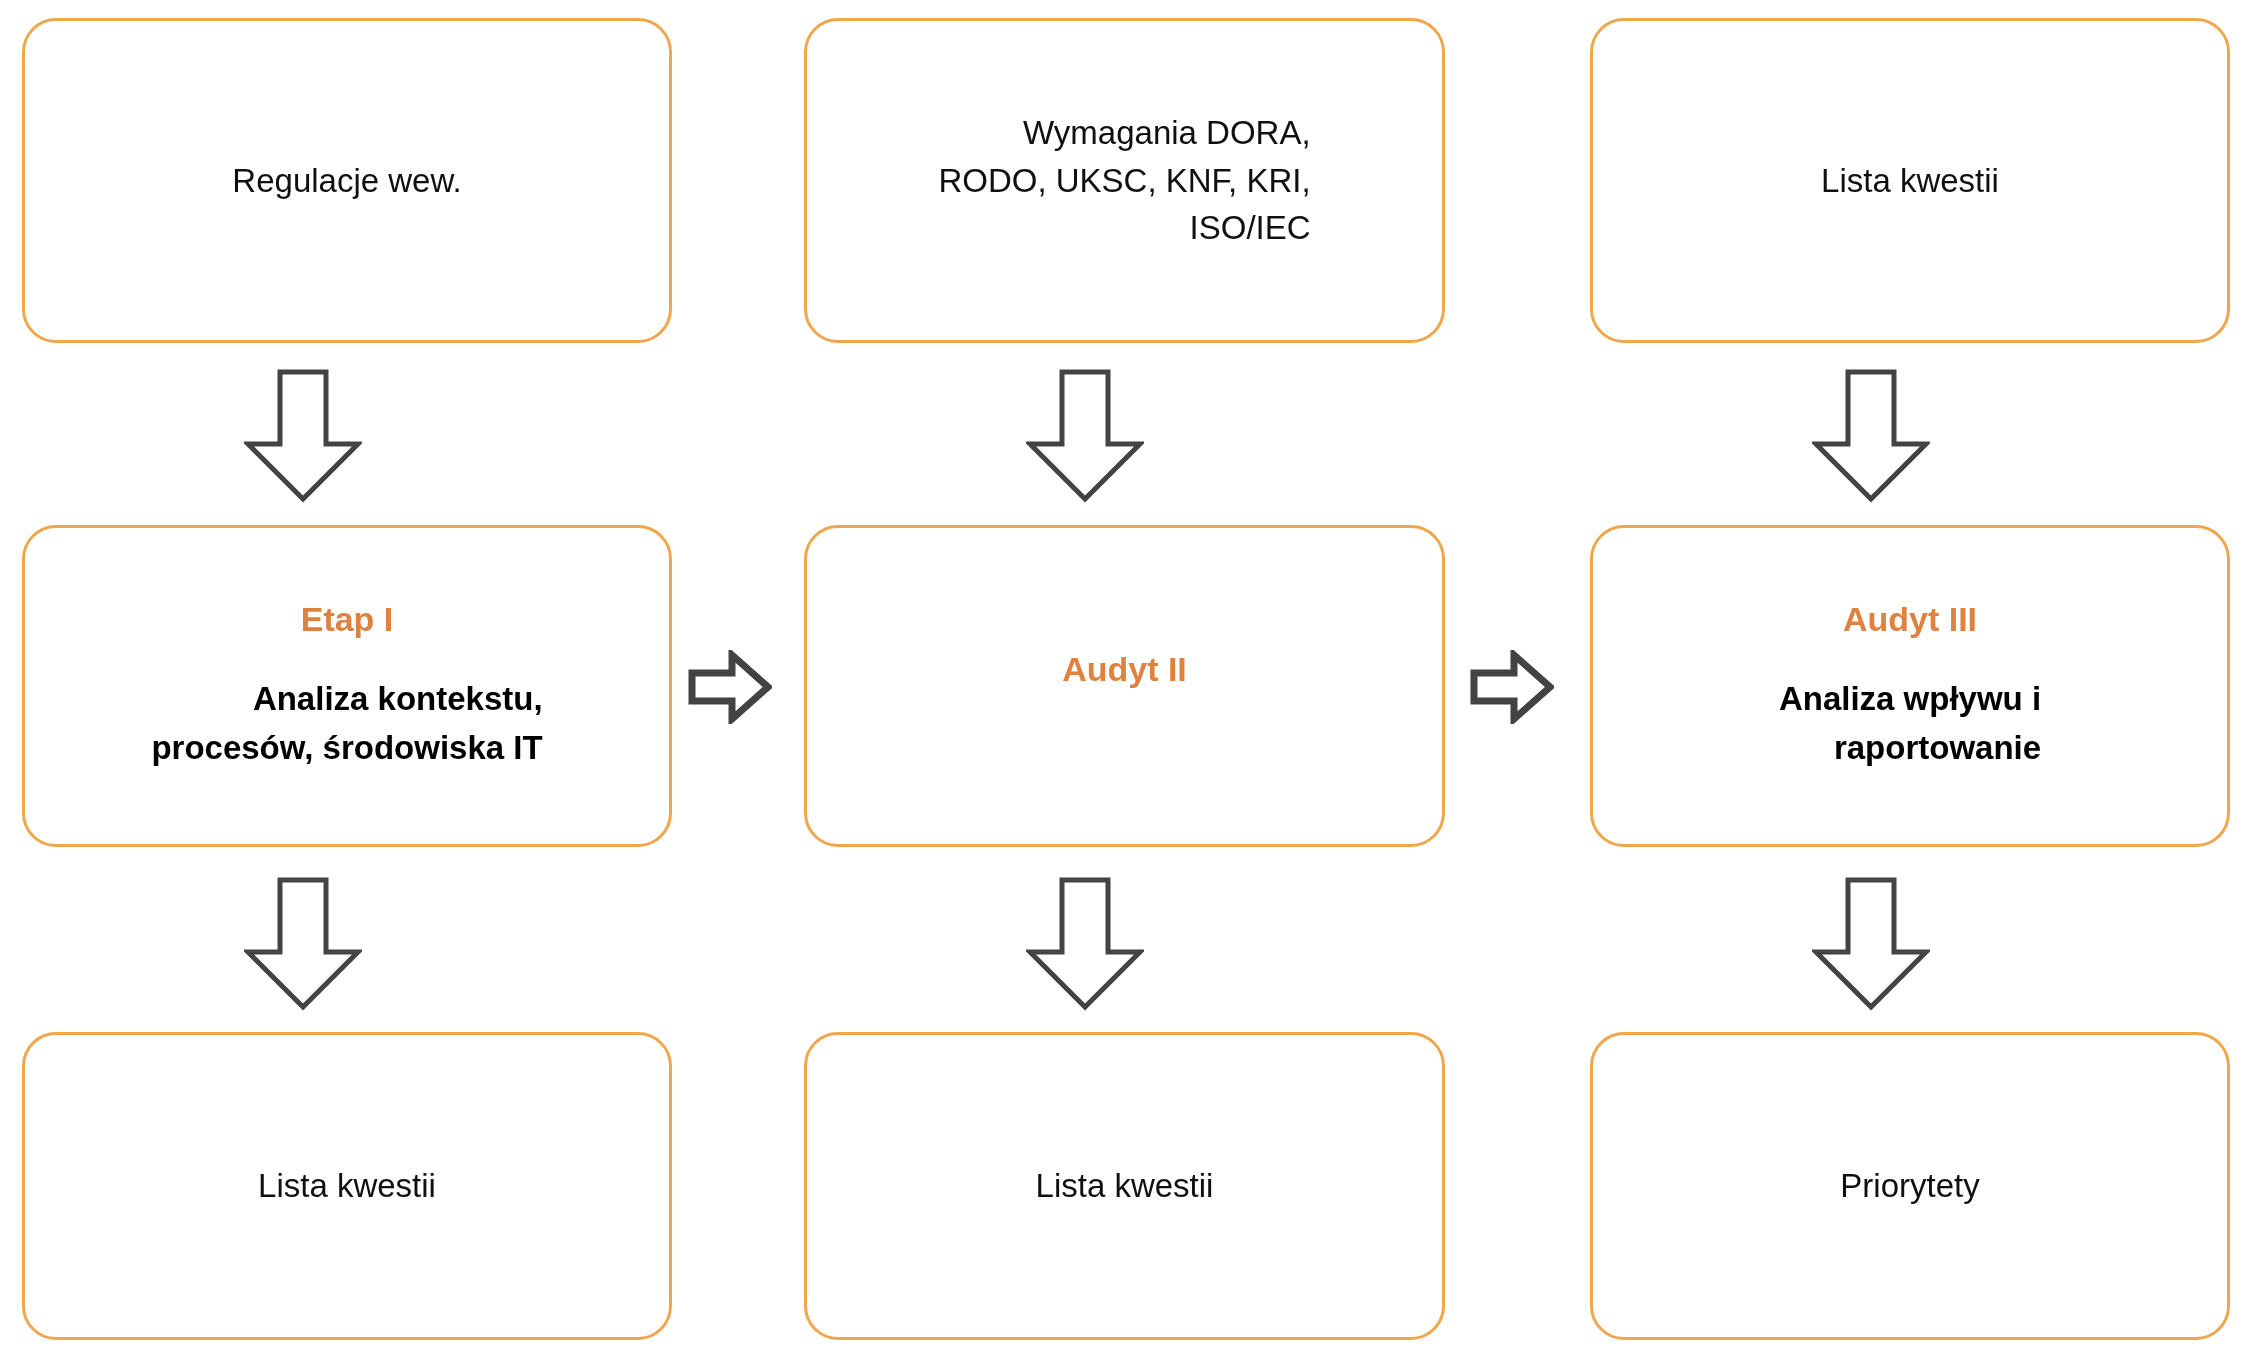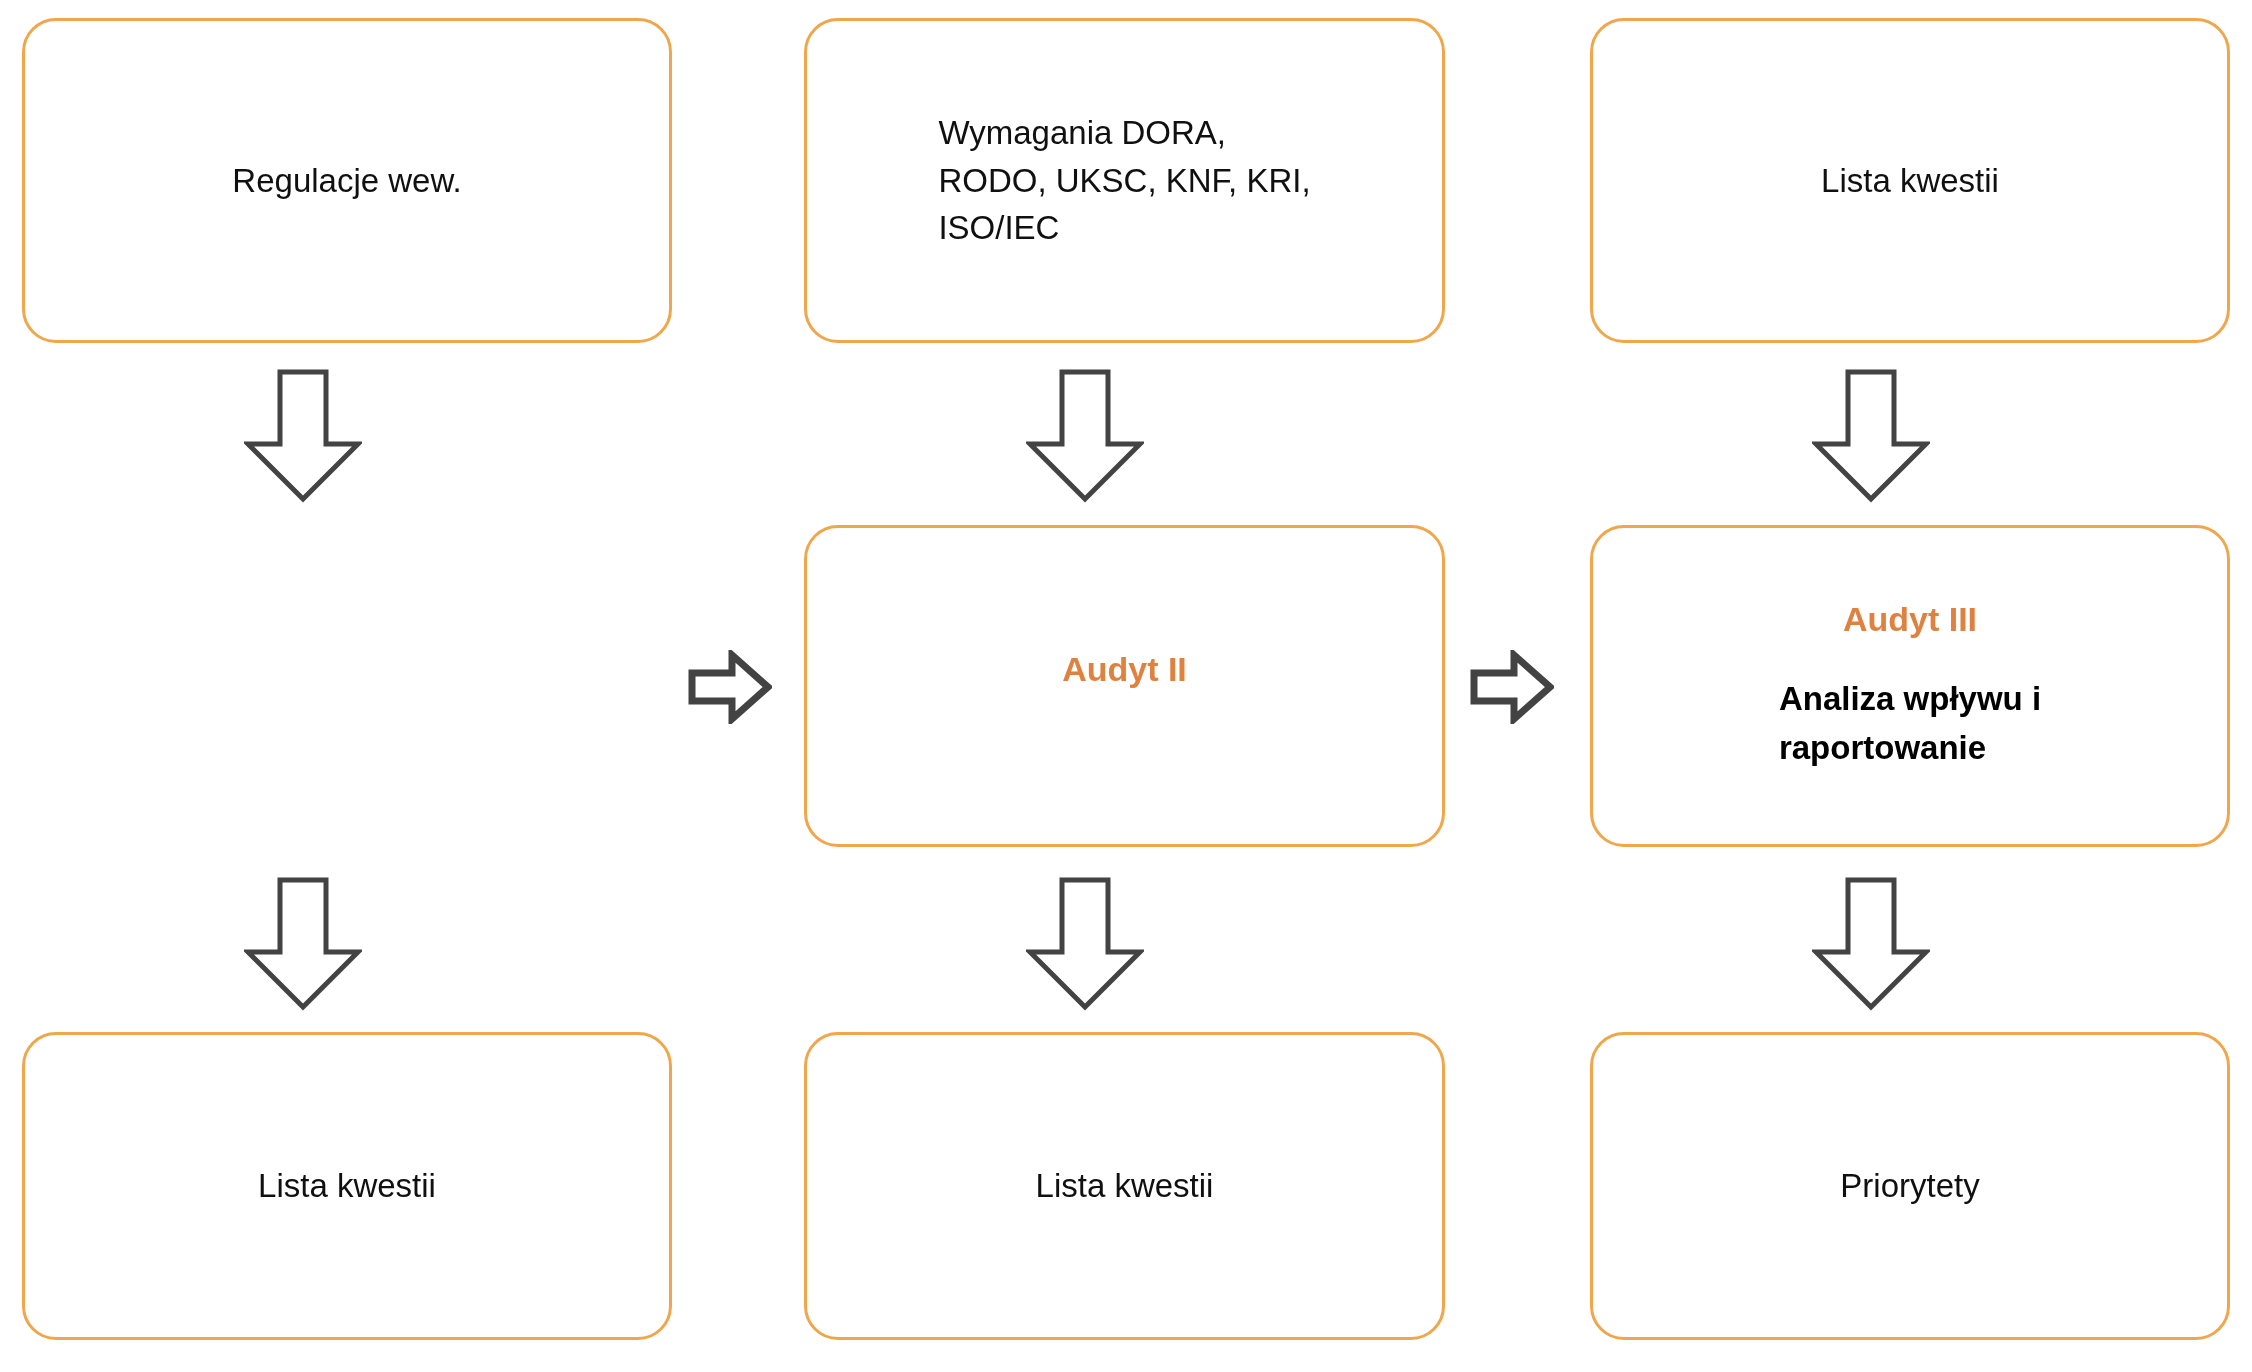--- a/index.html
+++ b/index.html
@@ -23,21 +23,21 @@
   .box {
     position: absolute;
     box-sizing: border-box;
     background: #ffffff;
     border: 3px solid #F0A64B;
     border-radius: 34px;
     display: flex;
     flex-direction: column;
     align-items: center;
     justify-content: center;
-    text-align: left;
+    text-align: right;
   }
   .box-text {
     font-size: 33px;
     line-height: 1.45;
     color: #101010;
     padding: 0 26px;
     white-space: pre-line;
   }
   .stage-title {
     font-size: 34px;
@@ -117,20 +117,25 @@
     <svg viewBox="0 0 118 136" xmlns="http://www.w3.org/2000/svg">
       <polygon class="arrow-shape" points="36,4 82,4 82,76 114,76 59,131 4,76 36,76"></polygon>
     </svg>
   </div>
   <div class="arrow-down a3">
     <svg viewBox="0 0 118 136" xmlns="http://www.w3.org/2000/svg">
       <polygon class="arrow-shape" points="36,4 82,4 82,76 114,76 59,131 4,76 36,76"></polygon>
     </svg>
   </div>
 
+  <div class="box col1 row2">
+    <div class="stage-title">Etap I</div>
+    <div class="stage-sub">Analiza kontekstu,
+procesów, środowiska IT</div>
+  </div>
 
   <div class="box col2 row2">
     <div class="stage-title">Audyt II</div>
   </div>
 
   <div class="box col3 row2">
     <div class="stage-title">Audyt III</div>
     <div class="stage-sub">Analiza wpływu i
 raportowanie</div>
   </div>

